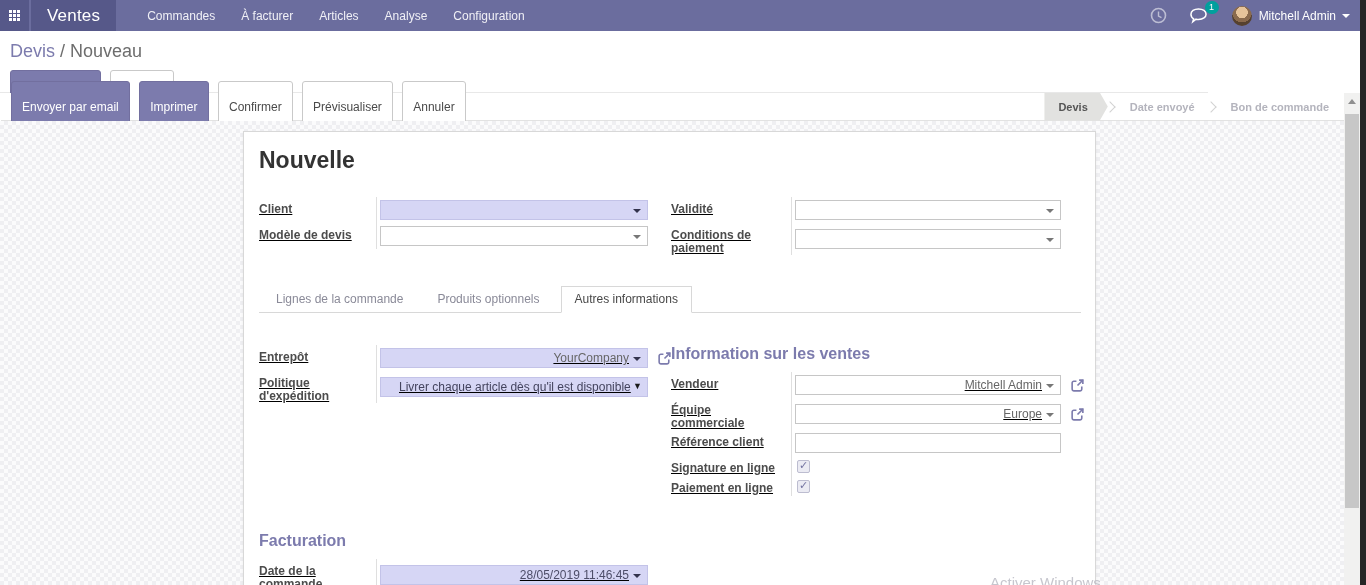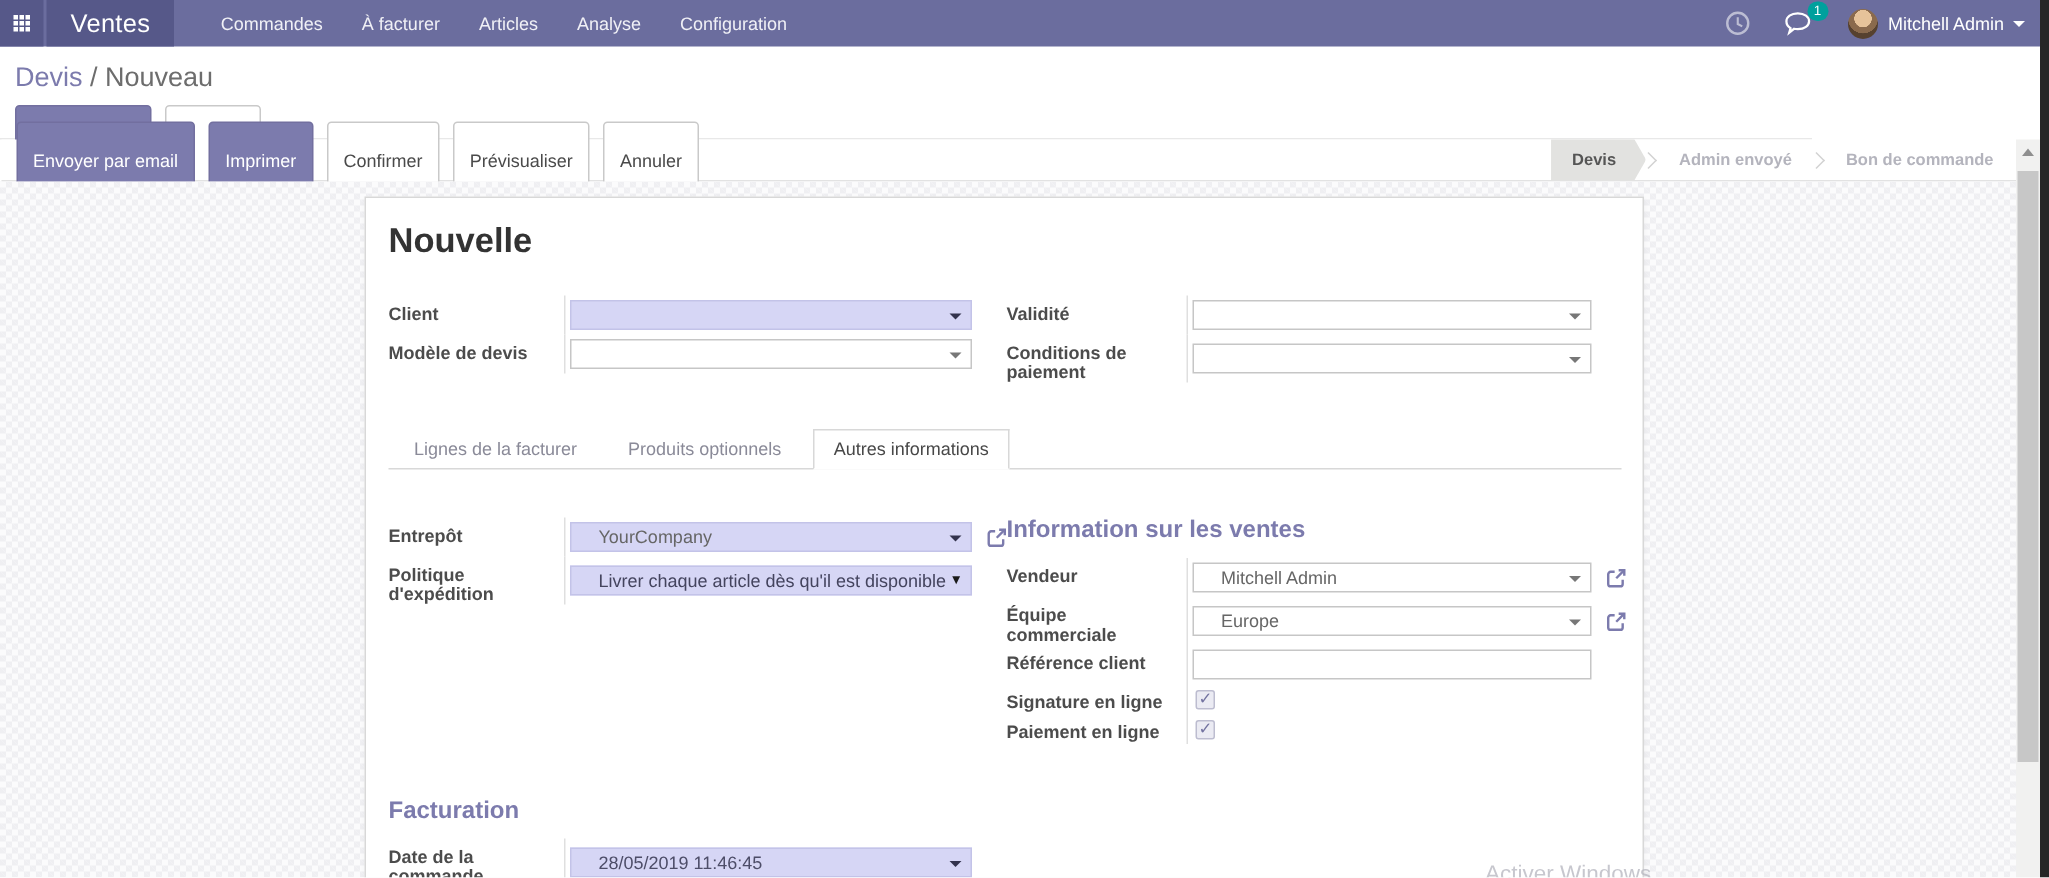--- a/index.html
+++ b/index.html
@@ -55,30 +55,30 @@
              background-color:#fbfbfc;
              background-image:
                linear-gradient(45deg,#efeff2 25%,transparent 25%,transparent 75%,#efeff2 75%),
                linear-gradient(45deg,#efeff2 25%,transparent 25%,transparent 75%,#efeff2 75%);
              background-size:8px 8px; background-position:0 0,4px 4px; }
   .sheet { position:absolute; left:243px; top:10px; width:853px; height:470px; background:#fff;
            border:1px solid #d8d8d8; box-shadow:0 1px 3px rgba(0,0,0,.06); padding:15px 14px 0 15px; }
   .sheet-title { font-size:23px; font-weight:bold; color:#333; margin-bottom:23px; }
 
   .cols { display:grid; grid-template-columns:412px 1fr; }
-  .group { display:grid; align-content:start; }
+  .group { display:grid; align-content:start;text-decoration:underline; }
   .group.gl { grid-template-columns:117px 1fr; }
   .group.gr { grid-template-columns:120px 1fr; }
   .flabel { font-size:12px; font-weight:bold; color:#4c4c4c; padding:6px 8px 0 0; line-height:13px; }
   .fval { border-left:1px solid #dfdfdf; padding:3px 0 3px 3px; display:flex; align-items:center; min-height:26px; }
 
   .ctl { position:relative; height:20px; border:1px solid #c6c6c6; background:#fff; width:268px; }
   .gr .ctl { width:266px; }
   .ctl .val { display:block; font-size:12px; color:#666; line-height:18px; padding:0 18px 0 18px;
-              white-space:nowrap; overflow:hidden; }
+              white-space:nowrap; overflow:hidden;text-align:right; }
   .ctl.req { background:#d6d6f5; border-color:#c3c3e8; }
   .ctl.combo::after { content:""; position:absolute; right:6px; top:8px; width:0; height:0;
                       border-left:4px solid transparent; border-right:4px solid transparent;
                       border-top:4px solid #777; }
   .ctl.req.combo::after { border-top-color:#33334d; }
   .ctl.select .sel-arrow { position:absolute; right:5px; top:3px; font-size:9px; color:#1a1a1a; }
   .ctl.select .val { color:#44445e; }
   .ctl.date .val { color:#4d4d68; }
 
   .ext-link { margin-left:9px; cursor:pointer; display:flex; }
@@ -164,21 +164,21 @@
   <div class="action-btns">
     <button class="btn primary">Envoyer par email</button>
     <button class="btn primary">Imprimer</button>
     <button class="btn">Confirmer</button>
     <button class="btn">Prévisualiser</button>
     <button class="btn">Annuler</button>
   </div>
   <div class="pipeline">
     <span class="step active">Devis</span>
     <span class="pipe-sep"></span>
-    <span class="step">Admin envoyé</span>
+    <span class="step">Date envoyé</span>
     <span class="pipe-sep"></span>
     <span class="step">Bon de commande</span>
   </div>
 </div>
 
 <div class="content">
   <div class="sheet">
     <div class="sheet-title">Nouvelle</div>
 
     <div class="cols">
@@ -206,21 +206,21 @@
         <label class="flabel">Conditions de paiement</label>
         <div class="fval">
           <div class="ctl combo">
               <span class="val"></span>
             </div>
         </div>
       </div>
     </div>
 
     <div class="tabs">
-      <span class="tab">Lignes de la facturer</span>
+      <span class="tab">Lignes de la commande</span>
       <span class="tab">Produits optionnels</span>
       <span class="tab active">Autres informations</span>
     </div>
 
     <div class="page-area">
       <div class="cols">
 
         <div>
           <div class="group gl">
             <label class="flabel">Entrepôt</label>

